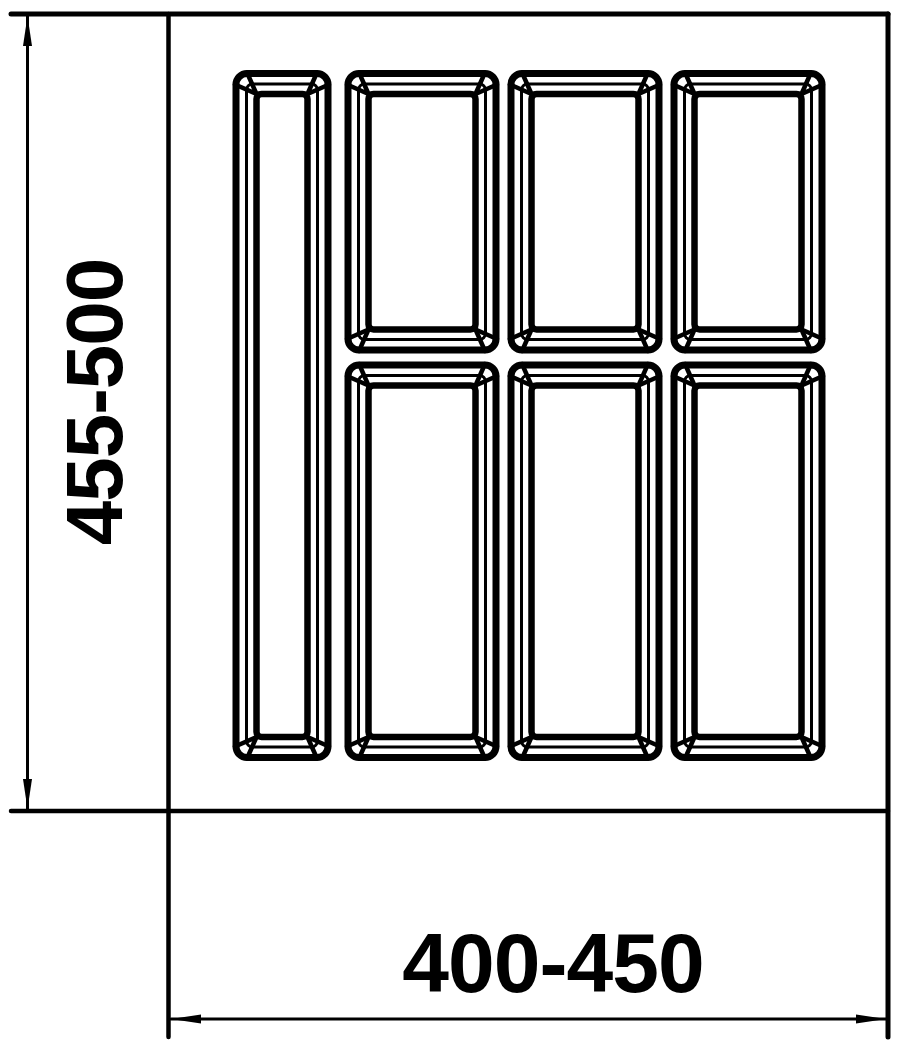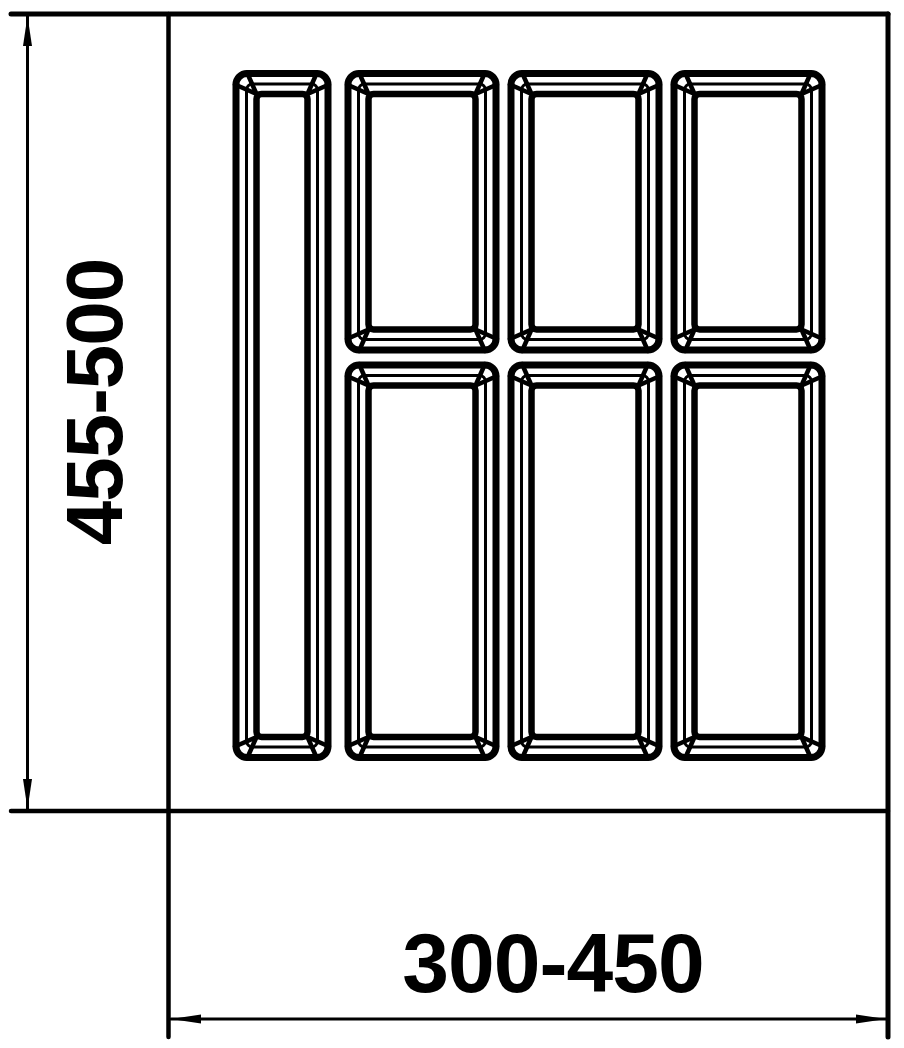--- a/index.html
+++ b/index.html
@@ -137,14 +137,14 @@
         <line x1="673" y1="376" x2="694.5" y2="385.5" stroke="#000000" stroke-width="4.5" stroke-linecap="round"></line>
         <line x1="811" y1="364" x2="801.5" y2="385.5" stroke="#000000" stroke-width="4.5" stroke-linecap="round"></line>
         <line x1="823" y1="376" x2="801.5" y2="385.5" stroke="#000000" stroke-width="4.5" stroke-linecap="round"></line>
         <line x1="673" y1="746.5" x2="694.5" y2="737" stroke="#000000" stroke-width="4.5" stroke-linecap="round"></line>
         <line x1="685" y1="758.5" x2="694.5" y2="737" stroke="#000000" stroke-width="4.5" stroke-linecap="round"></line>
         <line x1="823" y1="746.5" x2="801.5" y2="737" stroke="#000000" stroke-width="4.5" stroke-linecap="round"></line>
         <line x1="811" y1="758.5" x2="801.5" y2="737" stroke="#000000" stroke-width="4.5" stroke-linecap="round"></line>
       </g>
     </svg>
   <div id="v-label" class="dim-label vertical" style="left: 95px; top: 402px; font-size: 80px;">455-500</div>
-  <div id="h-label" class="dim-label horizontal" style="left: 553px; top: 963px; font-size: 84px;">300-450</div>
+  <div id="h-label" class="dim-label horizontal" style="left: 553px; top: 963px; font-size: 84px;">400-450</div>
 </div>
 
 </body></html>

